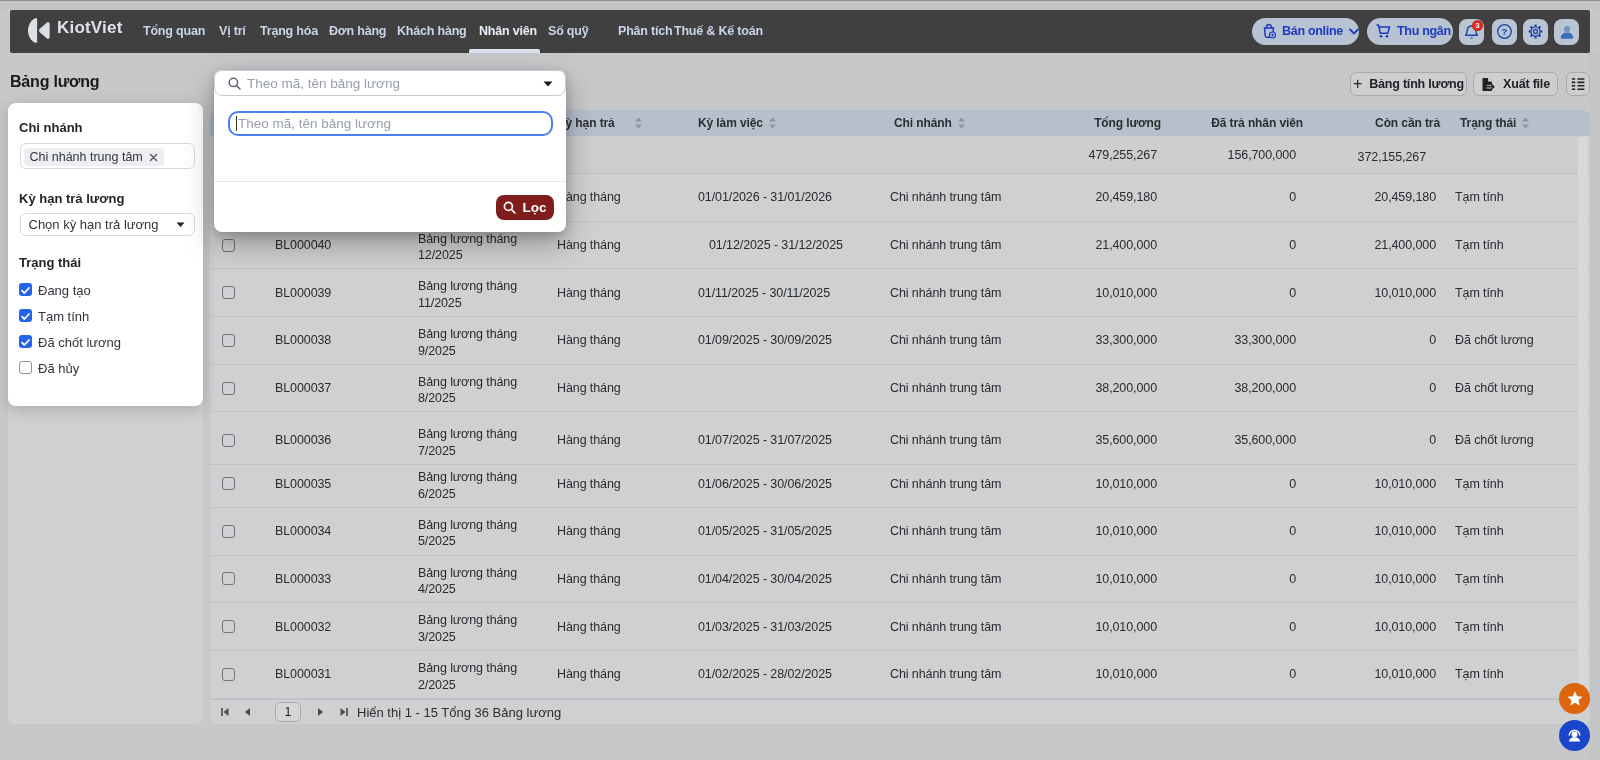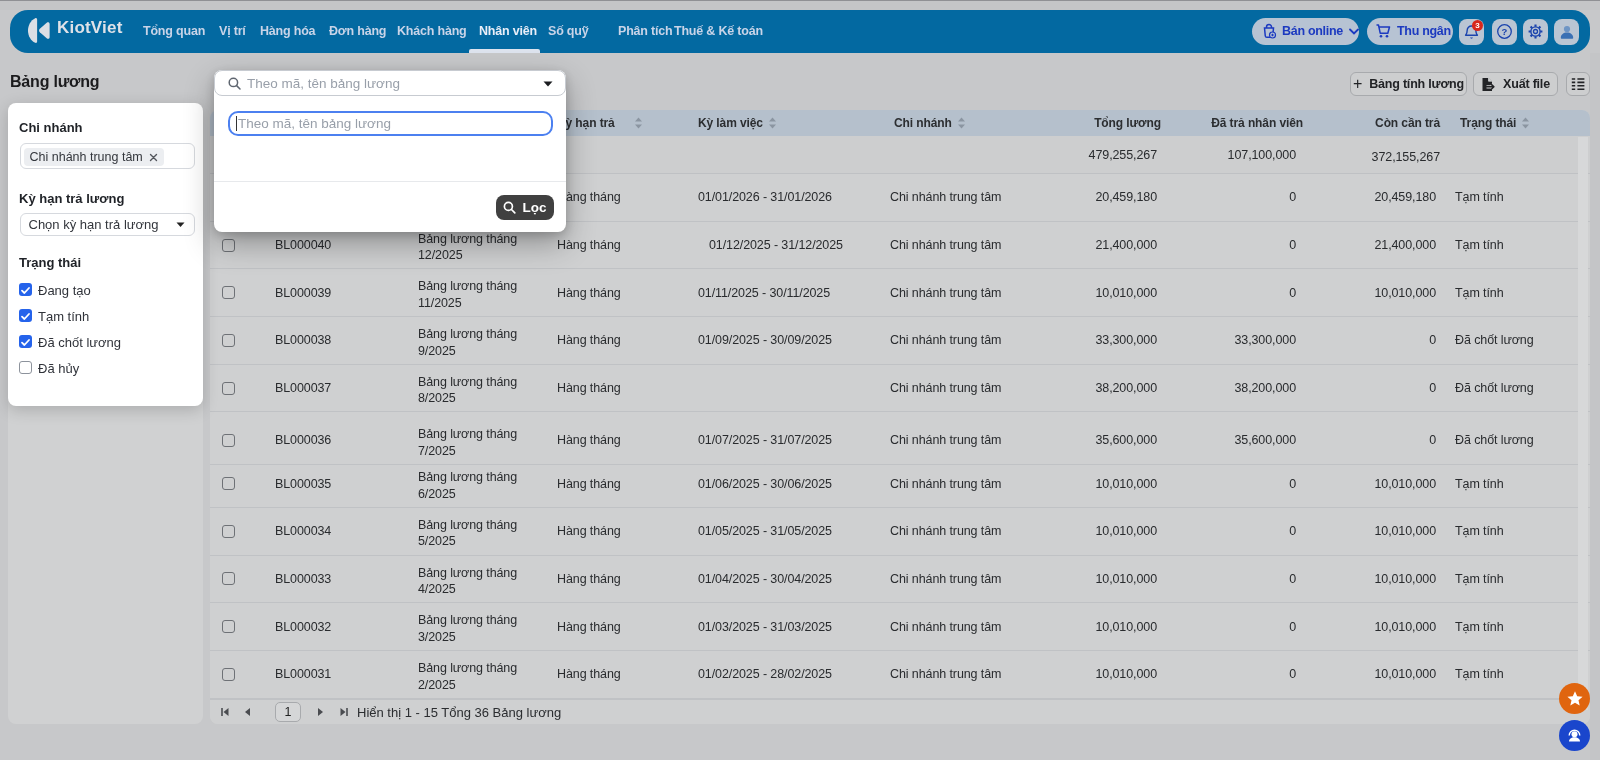--- a/index.html
+++ b/index.html
@@ -1,21 +1,21 @@
 <!DOCTYPE html>
 <html><head>
 <meta charset="utf-8">
 <style>
 * { margin:0; padding:0; box-sizing:border-box; }
 html,body { width:1600px; height:760px; overflow:hidden; }
 body { font-family:"Liberation Sans", sans-serif; background:#c7c8ca; position:relative; }
 
 
 #topline { position:absolute; left:0; top:0; width:1600px; height:1px; background:#8f9094; }
-#navbar { position:absolute; left:10px; top:10px; width:1580px; height:43px; background:#0369a1; border-radius:18px; }
+#navbar { position:absolute; left:10px; top:10px; width:1580px; height:43px; background:#404040; border-radius:2px; }
 #logo { position:absolute; left:18px; top:4px; width:42px; height:34px; }
 #logotext { position:absolute; left:47px; top:8px; font-size:17px; font-weight:700; color:#dfe2e8; letter-spacing:0.2px; }
 .navitem { position:absolute; top:14px; font-size:12.5px; font-weight:600; color:#c9d4e8; white-space:nowrap; letter-spacing:-0.2px; }
 #nav-underline { position:absolute; left:459px; top:39px; width:71px; height:4px; background:#dde3ee; border-radius:2px 2px 0 0; }
 
 .pillbtn { position:absolute; top:7.5px; height:27px; background:#b7c3d3; border-radius:14px; display:flex; align-items:center; color:#1c3ac0; font-weight:700; font-size:12.5px; white-space:nowrap; letter-spacing:-0.3px; }
 .sqbtn { position:absolute; top:8.5px; width:25px; height:26px; background:#bac5d3; border-radius:8px; display:flex; align-items:center; justify-content:center; }
 
 
 #pagetitle { position:absolute; left:10px; top:73px; font-size:16px; font-weight:700; color:#1b1b1d; letter-spacing:-0.2px; }
@@ -42,40 +42,40 @@
 .fbox { position:absolute; left:11.5px; width:175px; border:1px solid #d6d9de; border-radius:6px; background:#fff; }
 .cbx { position:absolute; left:11px; width:13px; height:13px; border-radius:3px; }
 .cbx.on { background:#2563eb; }
 .cbx.off { background:#fff; border:1.5px solid #8d939c; }
 .cblabel { position:absolute; left:30px; font-size:13px; color:#30333a; }
 
 
 #dropdown { position:absolute; left:214px; top:70px; width:352px; height:162px; background:#fff; border-radius:8px; box-shadow:0 12px 30px rgba(0,0,0,0.3), 0 3px 10px rgba(0,0,0,0.16); z-index:60; }
 #combo { position:absolute; left:0; top:0; width:352px; height:25.5px; border:1px solid #c7cbd1; border-radius:8px; background:#fff; }
 .dinput { position:absolute; left:14px; width:325px; height:24.5px; border-radius:10px; background:#fff; display:flex; align-items:center; font-size:13.5px; color:#989fa9; }
-#locbtn { position:absolute; left:282px; top:125px; width:58px; height:25px; background:#404040; border-radius:8px; display:flex; align-items:center; justify-content:center; color:#fff; font-size:13.5px; font-weight:700; }
+#locbtn { position:absolute; left:282px; top:125px; width:58px; height:25px; background:#7f1d1d; border-radius:8px; display:flex; align-items:center; justify-content:center; color:#fff; font-size:13.5px; font-weight:700; }
 
 
 .float { position:absolute; width:31px; height:31px; border-radius:50%; display:flex; align-items:center; justify-content:center; }
 </style>
 </head>
 <body>
 <div id="topline"></div>
 <div style="position:absolute; left:0; top:1px; width:1600px; height:9px; background:#c4c5c7;"></div>
 <div style="position:absolute; left:1590px; top:53px; width:10px; height:707px; background:#c4c5c7;"></div>
 
 <div id="navbar">
   <svg id="logo" viewBox="0 0 42 34" width="42" height="34">
     <path d="M 7.2 4.2 C 2.7 6.3 0 11.2 0 16.5 C 0 21.8 2.7 26.7 7.2 28.8 C 8.2 29.2 9.1 28.5 9.1 27.4 L 9.1 5.6 C 9.1 4.5 8.2 3.8 7.2 4.2 Z" fill="#dcdfe5"></path>
     <path d="M 19.3 8.3 C 20.4 7.8 21.6 8.6 21.6 9.8 L 21.6 23.2 C 21.6 24.4 20.4 25.2 19.3 24.7 L 11.8 18.3 C 10.8 17.4 10.8 15.6 11.8 14.7 Z" fill="#dcdfe5"></path>
   </svg>
   <div id="logotext">KiotViet</div>
   <div class="navitem" style="left:133px;">Tổng quan</div>
   <div class="navitem" style="left:209px;">Vị trí</div>
-  <div class="navitem" style="left:250px;">Hàng hóa</div>
+  <div class="navitem" style="left:250px;">Trạng hóa</div>
   <div class="navitem" style="left:319px;">Đơn hàng</div>
   <div class="navitem" style="left:387px;">Khách hàng</div>
   <div class="navitem" style="left:469px; color:#e9eef8;">Nhân viên</div>
   <div class="navitem" style="left:538px;">Số quỹ</div>
   <div class="navitem" style="left:608px;">Phân tích</div>
   <div class="navitem" style="left:664px;">Thuế &amp; Kế toán</div>
   <div id="nav-underline"></div>
 
   <div class="pillbtn" style="left:1242px; width:107px;">
     <svg width="16" height="16" viewBox="0 0 16 16" style="margin-left:9px;">
@@ -172,22 +172,22 @@
     <div class="hcell" style="right:429px;">Tổng lương</div>
     <div class="hcell" style="right:287px;">Đã trả nhân viên</div>
     <div class="hcell" style="right:150px;">Còn cần trả</div>
     <div class="hcell" style="left:1250px;">Trạng thái<svg class="sort" width="9" height="12" viewBox="0 0 9 12" style="margin-left:5px;">
           <path d="M4.5 0.5 L8 4.5 H1 Z" fill="#8b95a1"></path>
           <path d="M4.5 11.5 L1 7.5 H8 Z" fill="#8b95a1"></path>
         </svg></div>
   </div>
   <div id="summary">
     <div class="cell r" style="right:433px; height:38px;">479,255,267</div>
-    <div class="cell r" style="right:294px; height:38px;">107,100,000</div>
-    <div class="cell r" style="right:150px; height:42px;margin-left:36px;">372,155,267</div>
+    <div class="cell r" style="right:294px; height:38px;">156,700,000</div>
+    <div class="cell r" style="right:164px; height:42px;margin-left:36px;">372,155,267</div>
   </div>
   <div class="srow" style="top:64.0px;">
     <div class="ck"></div>
     <div class="cell" style="left:65px;">BL000041</div>
     <div class="cell" style="left:208px; line-height:16.5px; white-space:normal; width:120px; align-items:flex-start; padding-top:9px; display:block;">Bảng lương tháng 1/2026</div>
     <div class="cell" style="left:347px;">Hàng tháng</div>
     <div class="cell" style="left:488px;">01/01/2026 - 31/01/2026</div>
     <div class="cell" style="left:680px;">Chi nhánh trung tâm</div>
     <div class="cell r" style="right:433px;">20,459,180</div>
     <div class="cell r" style="right:294px;">0</div>

